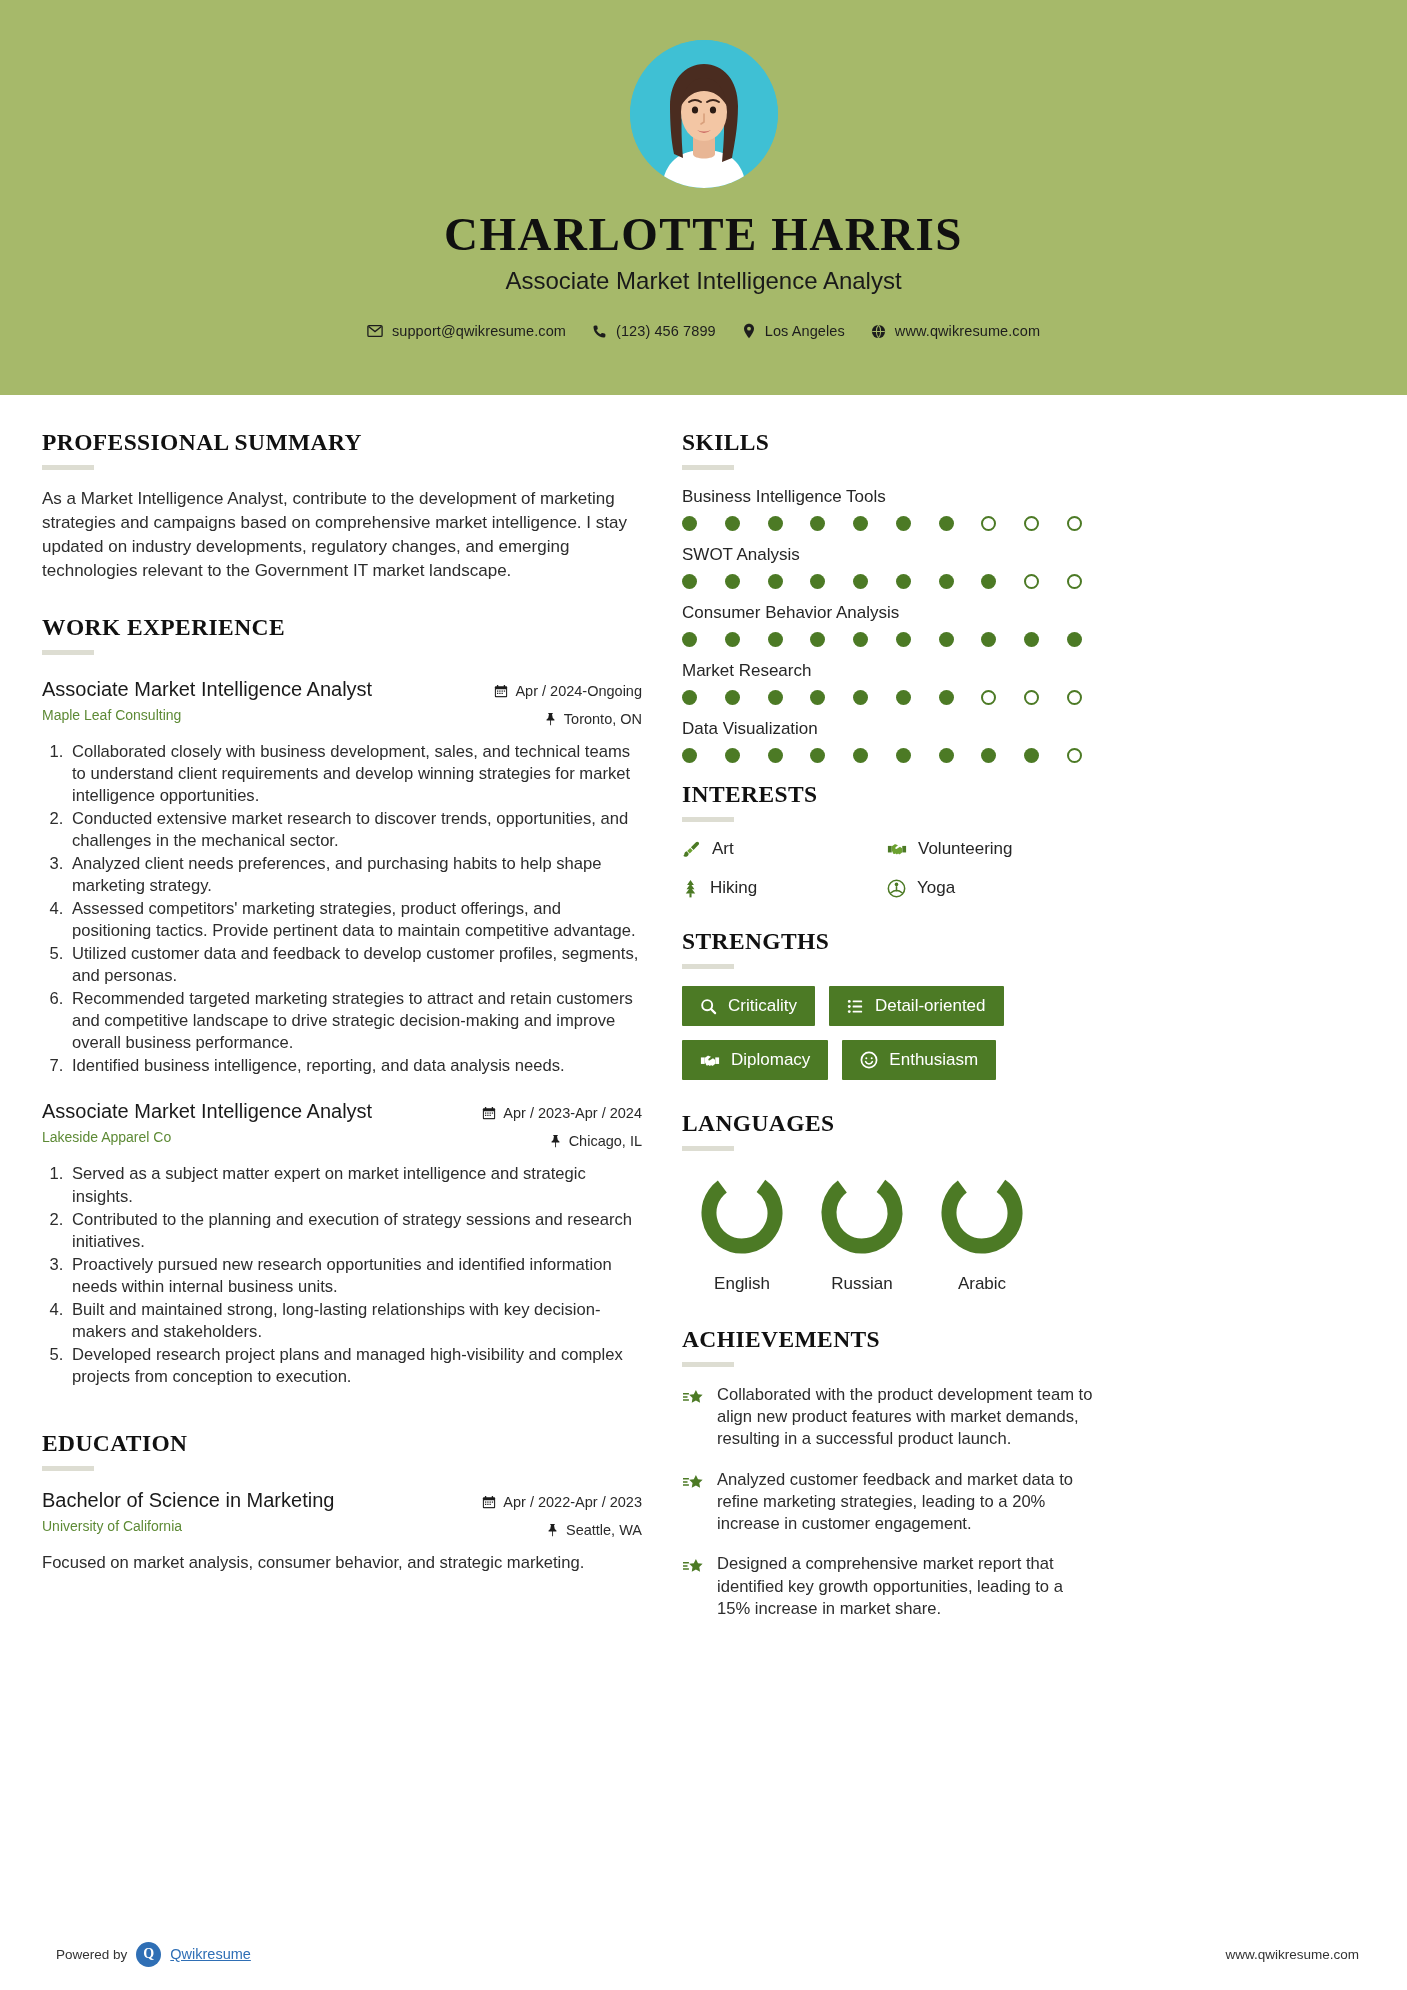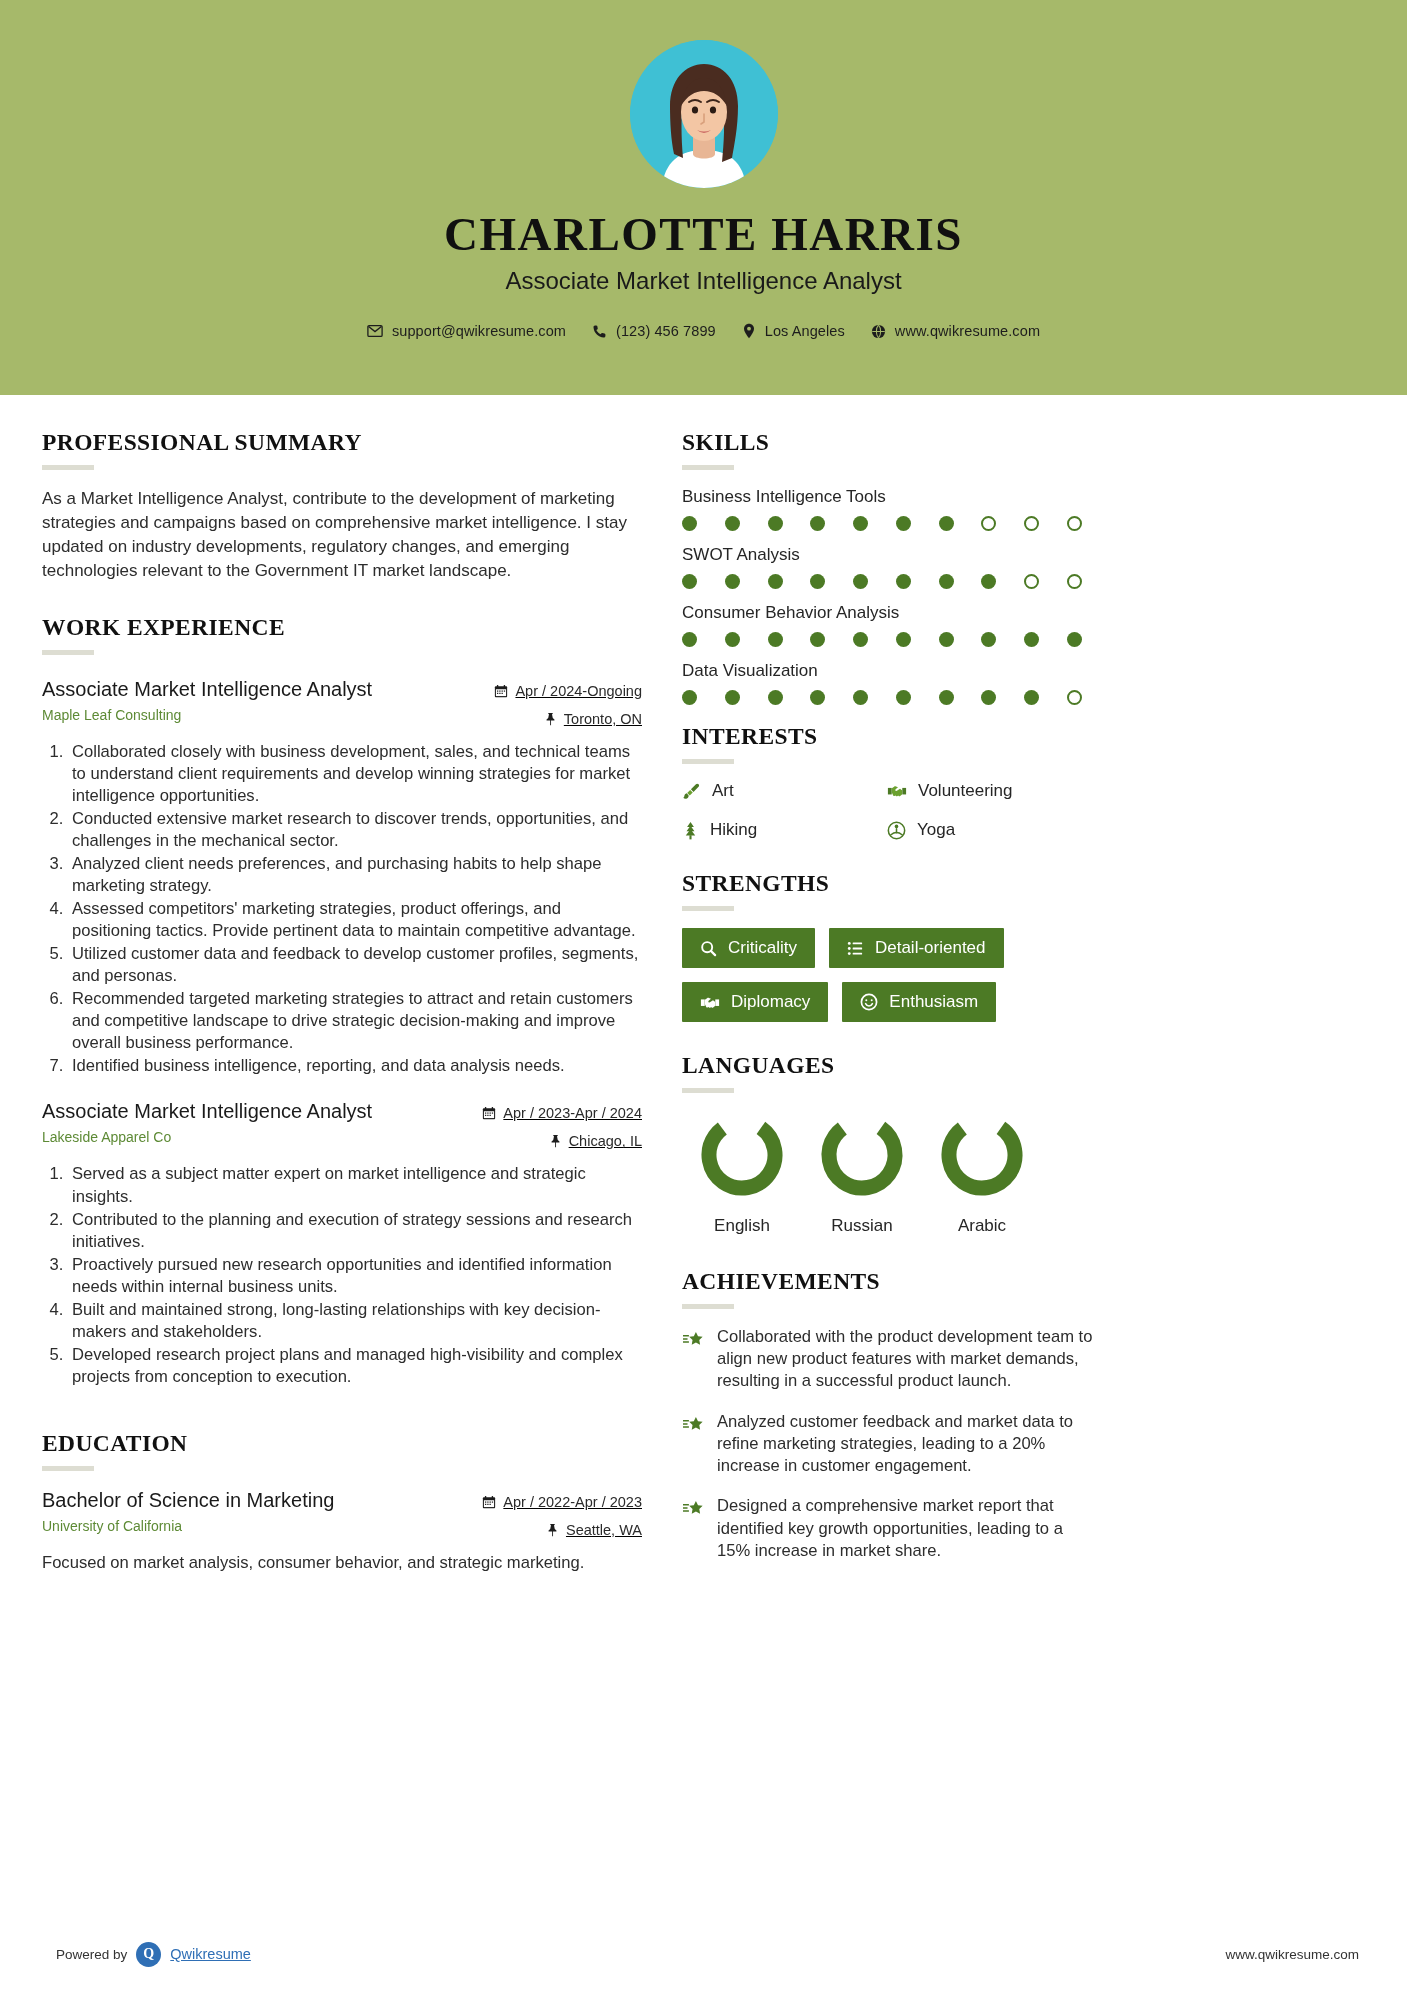--- a/index.html
+++ b/index.html
@@ -89,21 +89,21 @@
     line-height: 1.42;
     color: #2d2d2d;
   }
 
   
   .job { margin-top: 22px; }
   .job-head { display: flex; justify-content: space-between; align-items: flex-start; }
   .job-left { max-width: 400px; }
   .job-role { font-size: 20px; color: #1a1a1a; line-height: 1.25; }
   .job-company { font-size: 14px; color: #5d8a35; margin-top: 5px; }
-  .job-meta { text-align: center; padding-top: 6px; text-decoration: underline; }
+  .job-meta { text-align: center; padding-top: 6px; }
   .meta-line {
     font-size: 14.5px; color: #2a2a2a;
     display: flex; align-items: center; justify-content: flex-end;
     gap: 7px; white-space: nowrap;
   }
   .meta-line + .meta-line { margin-top: 12px; }
   .meta-line svg { display:block; }
 
   ol.bullets {
     margin-top: 14px;
@@ -434,20 +434,35 @@
               <span class="dot on"></span>
               <span class="dot on"></span>
               <span class="dot on"></span>
               <span class="dot on"></span>
               <span class="dot on"></span>
               <span class="dot on"></span>
               <span class="dot on"></span>
     </div>
   </div>
   <div class="skill-row">
+    <div class="skill-name">Market Research</div>
+    <div class="dots">
+      <span class="dot on"></span>
+              <span class="dot on"></span>
+              <span class="dot on"></span>
+              <span class="dot on"></span>
+              <span class="dot on"></span>
+              <span class="dot on"></span>
+              <span class="dot on"></span>
+              <span class="dot off"></span>
+              <span class="dot off"></span>
+              <span class="dot off"></span>
+    </div>
+  </div>
+  <div class="skill-row">
     <div class="skill-name">Data Visualization</div>
     <div class="dots">
       <span class="dot on"></span>
               <span class="dot on"></span>
               <span class="dot on"></span>
               <span class="dot on"></span>
               <span class="dot on"></span>
               <span class="dot on"></span>
               <span class="dot on"></span>
               <span class="dot on"></span>

